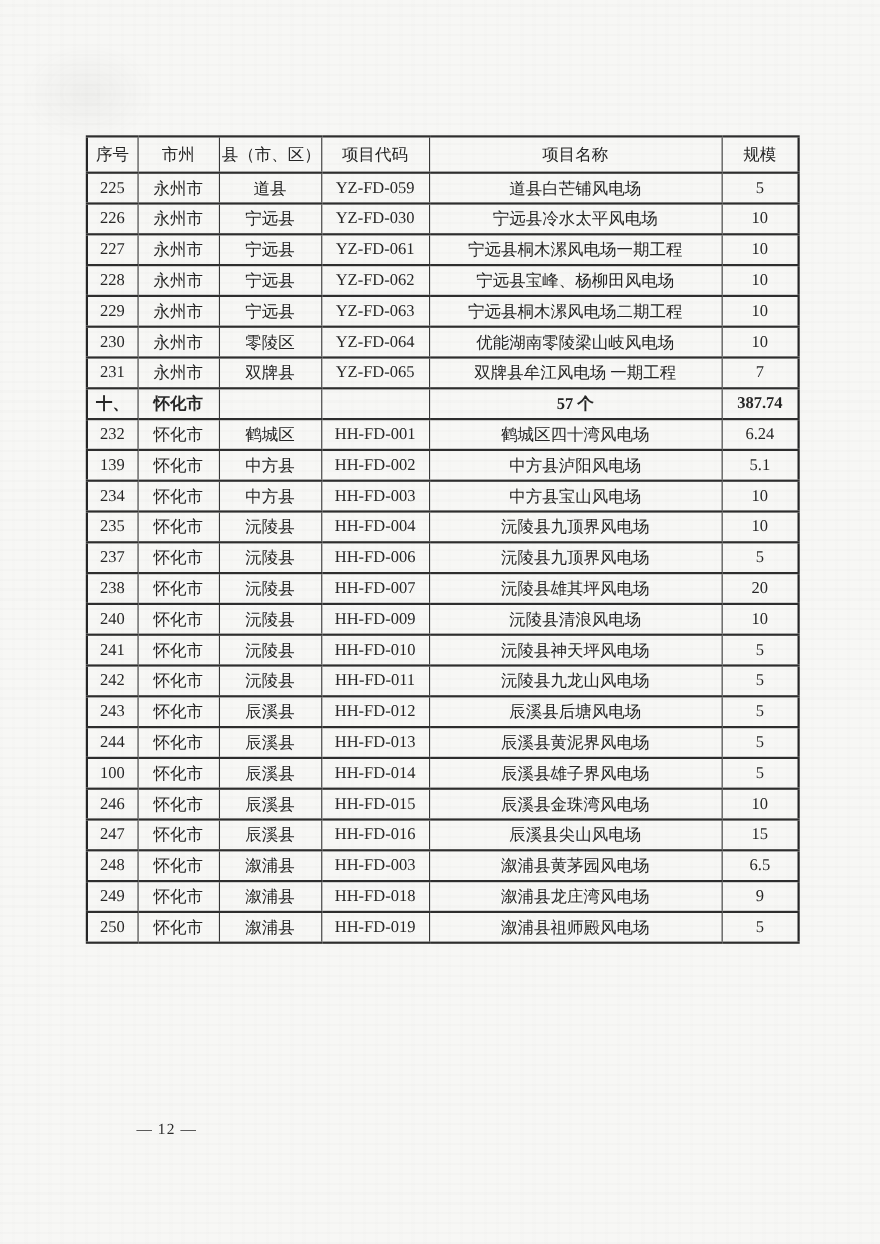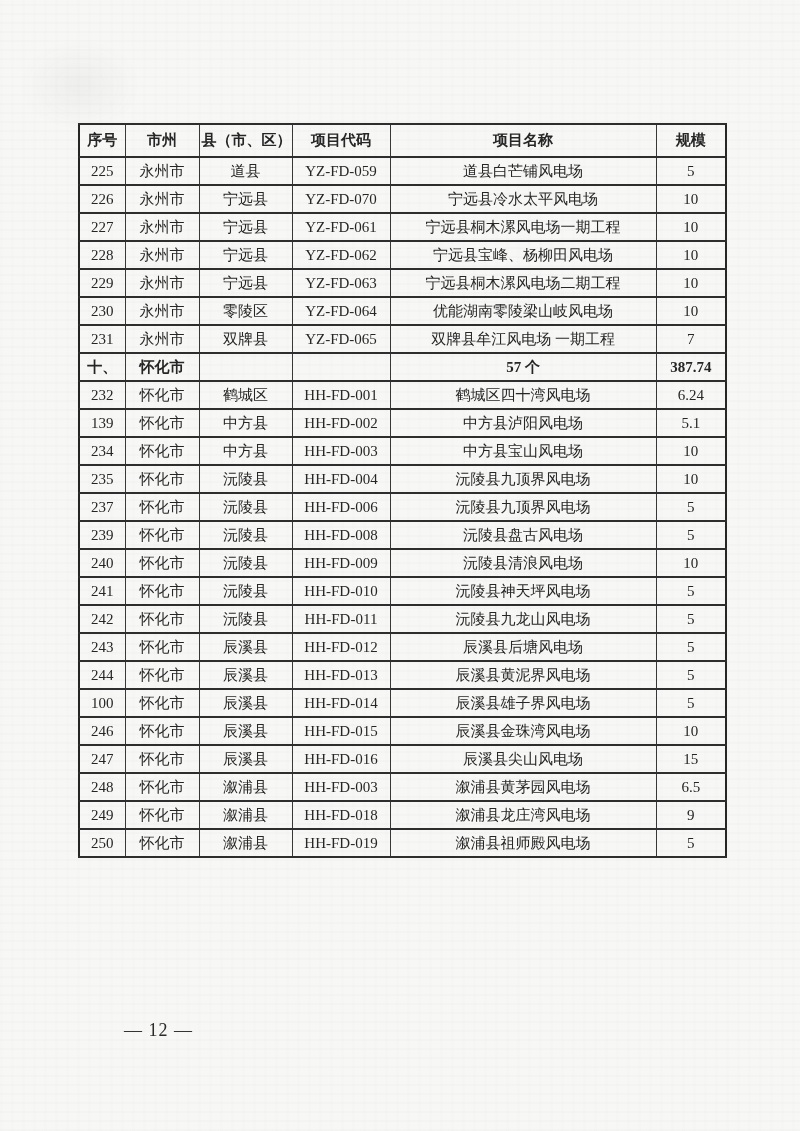--- a/index.html
+++ b/index.html
@@ -54,27 +54,27 @@
     text-align: center;
     vertical-align: middle;
     padding: 0 2px;
     font-size: 15px;
     font-weight: normal;
     white-space: nowrap;
     overflow: hidden;
   }
   .data-table thead tr { height: 33px; }
   .data-table tbody tr { height: 28px; }
-  .data-table thead th { font-weight: bold; font-size: 15px; }
+  .data-table thead th { font-weight: normal; font-size: 15px; }
   .data-table tr.bold-row td { font-weight: bold; }
   .footer-pageno {
     position: absolute;
     left: 124px;
     top: 1020px;
-    font-size: 18px;
+    font-size: 14px;
     letter-spacing: 1px;
     color: #2a2a2a;
   }
 </style>
 </head>
 <body>
 
 <div class="page">
   <div class="smudge"></div>
 
@@ -103,21 +103,21 @@
           <td>永州市</td>
           <td>道县</td>
           <td>YZ-FD-059</td>
           <td>道县白芒铺风电场</td>
           <td>5</td>
         </tr>
         <tr>
           <td>226</td>
           <td>永州市</td>
           <td>宁远县</td>
-          <td>YZ-FD-070</td>
+          <td>YZ-FD-030</td>
           <td>宁远县冷水太平风电场</td>
           <td>10</td>
         </tr>
         <tr>
           <td>227</td>
           <td>永州市</td>
           <td>宁远县</td>
           <td>YZ-FD-061</td>
           <td>宁远县桐木漯风电场一期工程</td>
           <td>10</td>
@@ -196,26 +196,26 @@
         </tr>
         <tr>
           <td>237</td>
           <td>怀化市</td>
           <td>沅陵县</td>
           <td>HH-FD-006</td>
           <td>沅陵县九顶界风电场</td>
           <td>5</td>
         </tr>
         <tr>
-          <td>239</td>
-          <td>怀化市</td>
-          <td>沅陵县</td>
-          <td>HH-FD-008</td>
-          <td>沅陵县盘古风电场</td>
-          <td>5</td>
+          <td>238</td>
+          <td>怀化市</td>
+          <td>沅陵县</td>
+          <td>HH-FD-007</td>
+          <td>沅陵县雄其坪风电场</td>
+          <td>20</td>
         </tr>
         <tr>
           <td>240</td>
           <td>怀化市</td>
           <td>沅陵县</td>
           <td>HH-FD-009</td>
           <td>沅陵县清浪风电场</td>
           <td>10</td>
         </tr>
         <tr>

